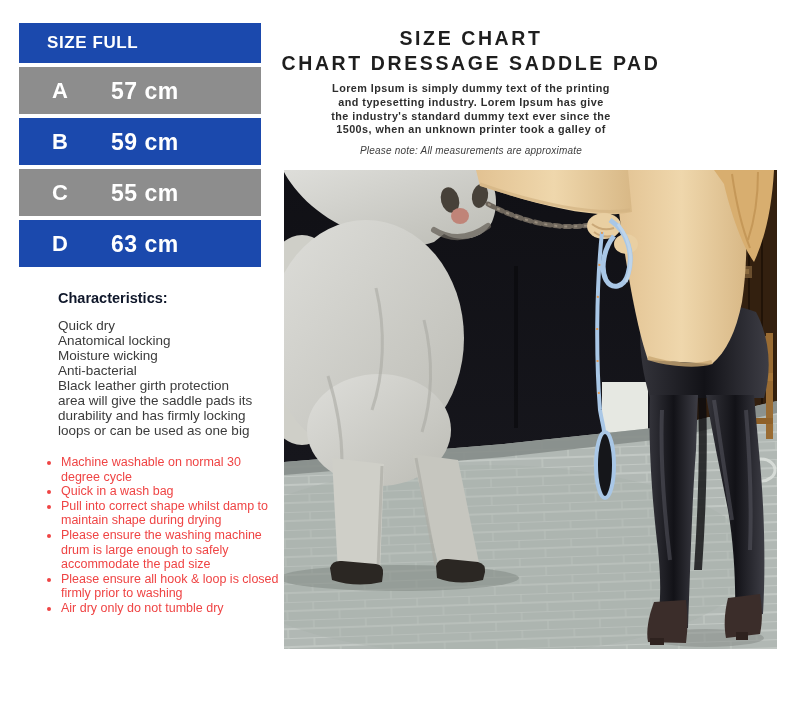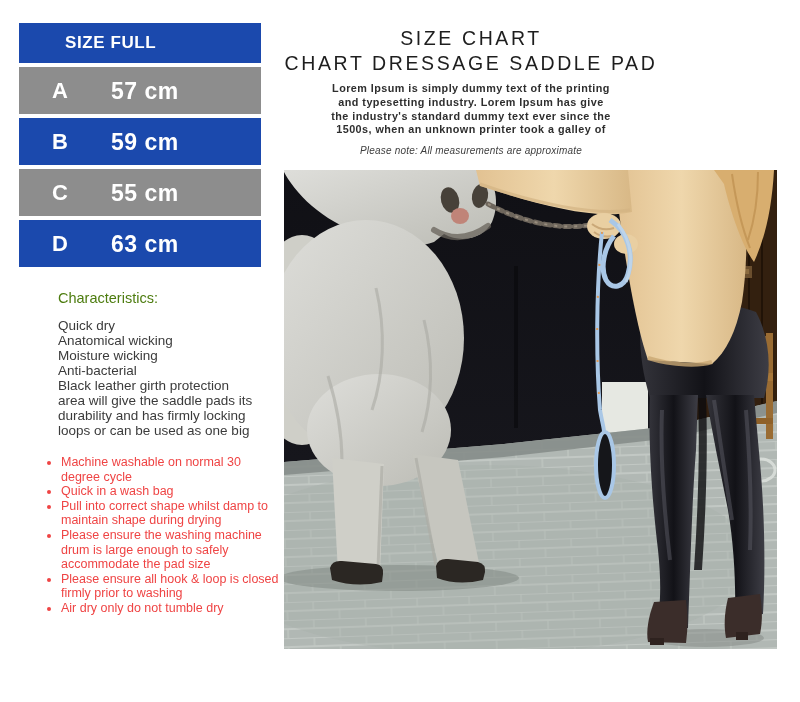--- a/index.html
+++ b/index.html
@@ -8,49 +8,49 @@
     font-family:"Liberation Sans", sans-serif; overflow:hidden;
     color:#222;
   }
   .page { position:absolute; inset:0; }
 
   
   .size-table { position:absolute; left:19px; top:23px; width:242px; }
   .thead {
     height:40px; background:var(--table-blue,#1b49ad); color:#fff;
     font-weight:700; font-size:17px; letter-spacing:0.6px; line-height:40px;
-    padding-left:46px; box-sizing:border-box;
+    padding-left:28px; box-sizing:border-box;
   }
   .trow { position:relative; height:47px; margin-top:4px; color:#fff; }
   .trow[data-tone="gray"] { background:var(--table-gray,#8d8d8d); }
   .trow[data-tone="blue"] { background:var(--table-blue,#1b49ad); }
   .tletter {
     position:absolute; left:33px; top:50%; transform:translateY(-50%);
     font-size:22px; font-weight:700;
   }
   .tvalue {
     position:absolute; left:92px; top:50%; transform:translateY(-50%);
     font-size:23px; font-weight:600; letter-spacing:0.5px;
   }
 
   
   .header-block { position:absolute; left:231px; top:26px; width:480px; text-align:center; }
   .title-line {
-    font-size:19.5px; font-weight:400; letter-spacing:2.6px;
+    font-size:19.5px; font-weight:700; letter-spacing:2.6px;
     line-height:25px; color:var(--title,#1e1e1e);
   }
   .description {
     margin-top:6px; font-size:10.8px; font-weight:600; letter-spacing:0.45px;
     line-height:13.8px; color:#2e2e2e; white-space:pre-line;
   }
   .note { margin-top:8px; font-size:10px; font-style:italic; color:#3e3e3e; letter-spacing:0.2px; }
 
   
   .characteristics { position:absolute; left:58px; top:290px; }
-  .char-heading { font-weight:400; font-size:14.5px; line-height:16px; color:#4d7c0f; margin-bottom:12px; }
+  .char-heading { font-weight:700; font-size:14.5px; line-height:16px; color:#0f172a; margin-bottom:12px; }
   .char-item { font-size:13.5px; line-height:15px; color:#3b3b3b; white-space:pre-line; }
 
   
   .washing { position:absolute; left:44px; top:455px; width:270px; }
   .wash-heading { font-weight:700; font-size:14.5px; line-height:16px; color:#222; margin:0 0 12px 19px; }
   .wash-list { list-style:disc; margin:0; padding-left:17px; }
   .wash-list li { font-size:12.5px; line-height:14.6px; color:#ef4444; white-space:pre-line; }
 
   
   .photo { position:absolute; left:284px; top:170px; width:493px; height:479px; }
@@ -88,21 +88,21 @@
     <div class="description">Lorem Ipsum is simply dummy text of the printing
 and typesetting industry. Lorem Ipsum has give
 the industry's standard dummy text ever since the
 1500s, when an unknown printer took a galley of</div>
     <div class="note">Please note: All measurements are approximate</div>
   </div>
 
   <div class="characteristics">
     <div class="char-heading">Characteristics:</div>
     <div class="char-item">Quick dry</div>
-    <div class="char-item">Anatomical wicking</div>
+    <div class="char-item">Anatomical locking</div>
     <div class="char-item">Moisture wicking</div>
     <div class="char-item">Anti-bacterial</div>
     <div class="char-item">Black leather girth protection
 area will give the saddle pads its
 durability and has firmly locking
 loops or can be used as one big</div>
   </div>
 
   <div class="washing">
     <ul class="wash-list">

